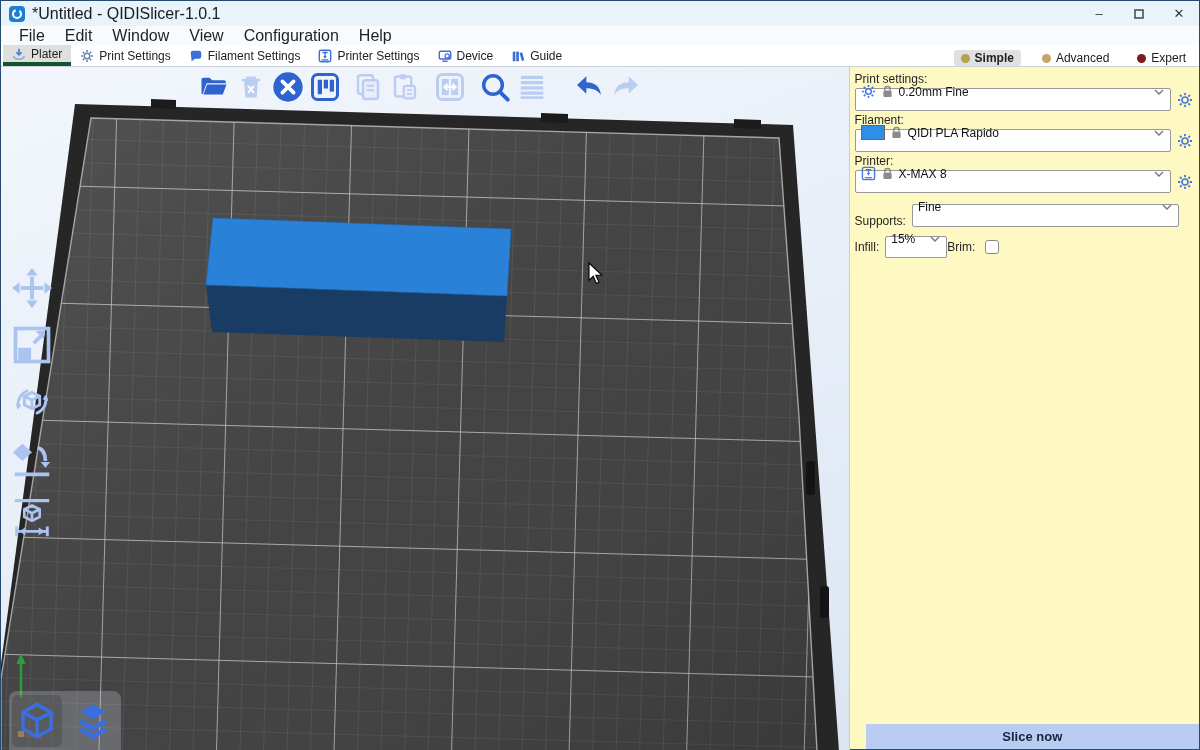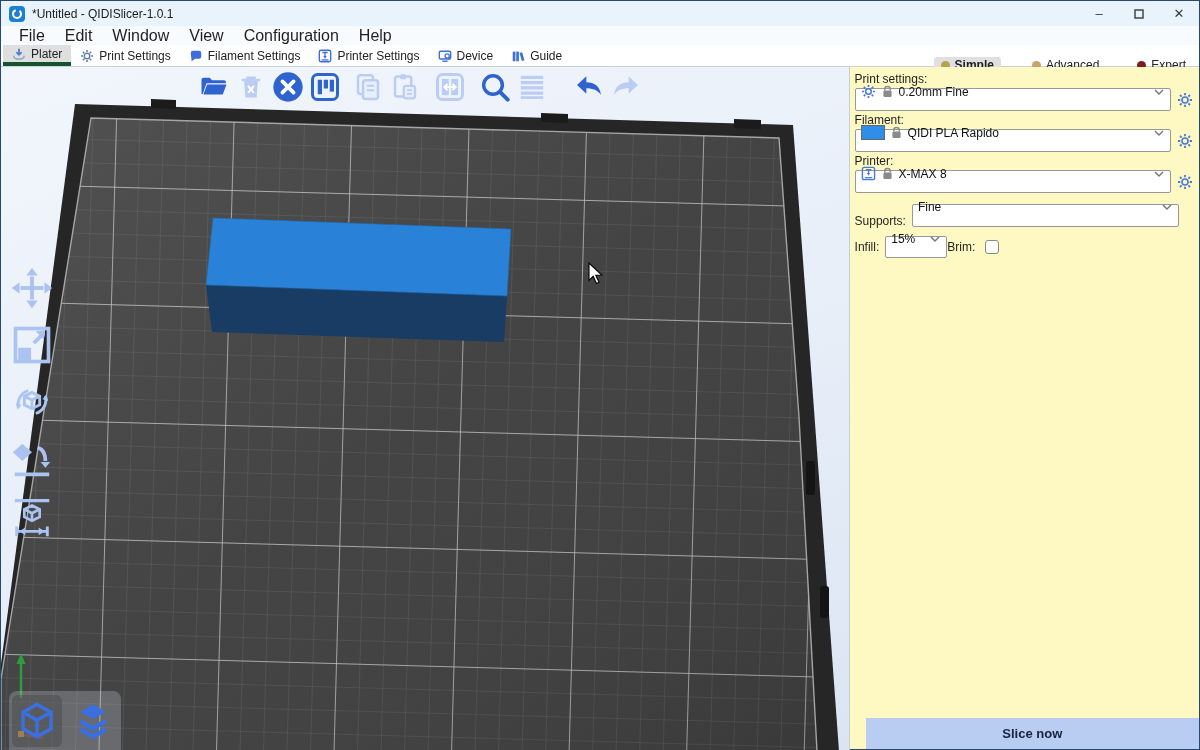--- a/index.html
+++ b/index.html
@@ -4,34 +4,34 @@
 <style>
   * { margin:0; padding:0; box-sizing:border-box; }
   html,body { width:1200px; height:750px; overflow:hidden; }
   body { font-family:"Liberation Sans", sans-serif; font-size:12px; color:#1a1a1a; }
   .window { width:1200px; height:750px; position:relative; background:#fff; border:1px solid #27496e; display:flex; flex-direction:column; }
 
   
   .titlebar { height:25px; background:#e8f3fc; display:flex; align-items:center; padding-left:8px; flex:0 0 auto; }
   .app-icon { width:16px; height:16px; border-radius:4px; background:#1d7fd4; display:inline-flex; align-items:center; justify-content:center; margin-right:7px; }
   .app-icon svg { display:block; }
-  .title-text { font-size:12px; color:#1b1b1b; }
+  .title-text { font-size:16px; color:#1b1b1b; }
   .win-controls { margin-left:auto; display:flex; height:100%; }
   .win-btn { width:40px; height:100%; display:flex; align-items:center; justify-content:center; color:#3a3a3a; font-size:13px; }
 
   
   .menubar { height:19px; background:#f7fbfe; display:flex; align-items:center; padding-left:8px; gap:0; flex:0 0 auto; }
   .menu-item { padding:0 10px; font-size:16px; color:#1f1f1f; }
 
   
   .tabbar { height:22px; background:#ffffff; border-bottom:1px solid #c9d2dc; display:flex; align-items:stretch; padding-left:2px; flex:0 0 auto; }
   .tab { display:flex; align-items:center; gap:5px; padding:0 9px; font-size:12px; color:#222; }
   .tab.active { background:#dfdfdf; border-bottom:4px solid #14532d; font-weight:normal; }
   .tab svg { flex:0 0 auto; }
-  .modes { margin-left:auto; display:flex; align-items:flex-start; gap:24px; padding-right:6px;margin-top:12px; }
+  .modes { margin-left:auto; display:flex; align-items:flex-end; gap:14px; padding-right:6px; }
   .mode { display:flex; align-items:center; gap:5px; padding:1px 7px; border-radius:3px; color:#222; }
   .mode.active { background:#e0e0e0; font-weight:bold; }
   .mode-dot { width:9px; height:9px; border-radius:50%; }
 
   
   .main { flex:1 1 auto; display:flex; min-height:0; }
   .viewport { position:relative; width:850px; height:684px; background:linear-gradient(160deg,#f2f6fc 0%,#e7eef8 55%,#dbe5f2 100%); overflow:hidden; border-right:1px solid #c6cfd9; }
   .viewport svg.scene { position:absolute; left:0; top:0; }
 
   
@@ -58,21 +58,21 @@
   .chevron { margin-left:auto; flex:0 0 auto; }
   .swatch { width:24px; height:15px; border:1px solid #666; flex:0 0 auto; }
   .support-row { display:flex; align-items:center; margin-top:9px; }
   .support-row .rp-label { margin:12px 6px 0 0; }
   .support-row .combo { flex:1 1 auto; margin-right:14px; }
   .infill-row { display:flex; align-items:center; margin-top:8px; }
   .infill-row .rp-label { margin:0 6px 0 0; }
   .combo-small { width:62px; height:22px; }
   .brim-label { margin-left:58px; }
   .checkbox { width:14px; height:14px; border:1px solid #8a8a8a; border-radius:3px; background:#fff; margin-left:4px; }
-  .slice-btn { position:absolute; left:16px; right:0; bottom:0; height:31px; background:#b9cdf2; border:none; font-family:"Liberation Sans",sans-serif; font-size:13px; font-weight:bold; color:#16233f; display:flex; align-items:center; justify-content:center; }
+  .slice-btn { position:absolute; left:16px; right:0; bottom:0; height:25px; background:#b9cdf2; border:none; font-family:"Liberation Sans",sans-serif; font-size:13px; font-weight:bold; color:#16233f; display:flex; align-items:center; justify-content:center; }
 </style>
 </head>
 <body>
 
 <div class="window">
 
   <div class="titlebar">
     <span class="app-icon">
       <svg width="12" height="12" viewBox="0 0 12 12">
           <circle cx="6" cy="6" r="4" fill="none" stroke="#fff" stroke-width="2" stroke-dasharray="17 4"></circle>

